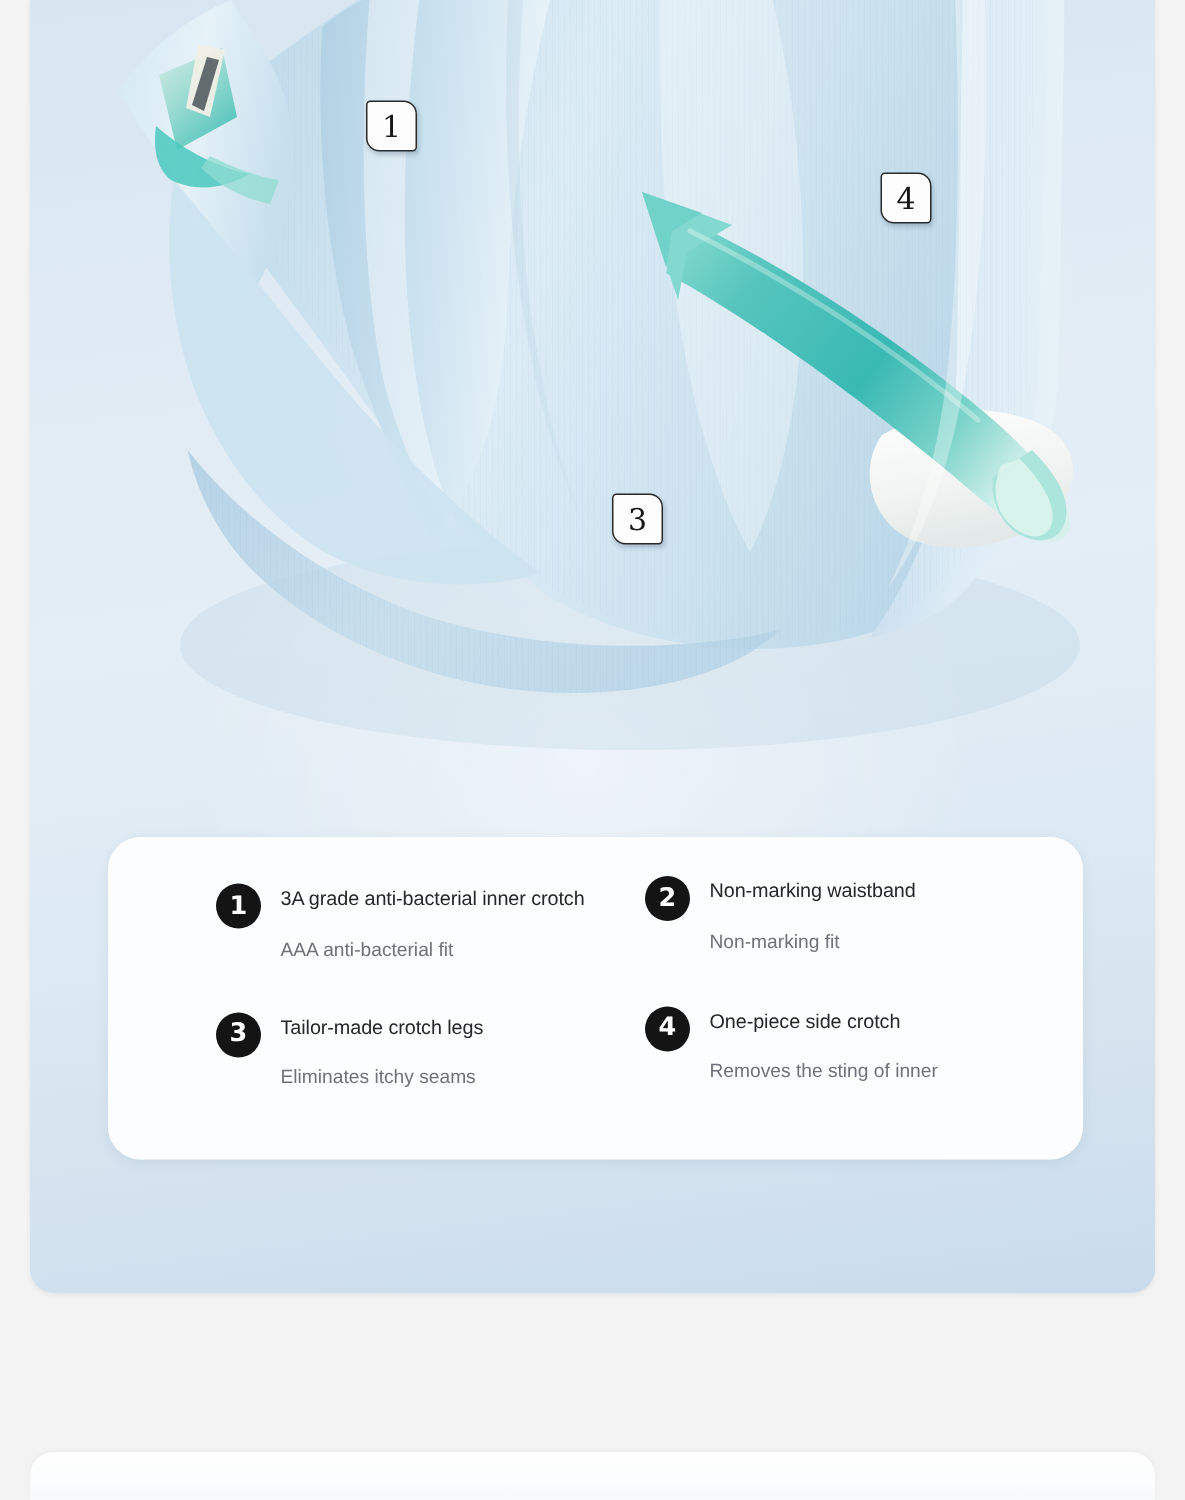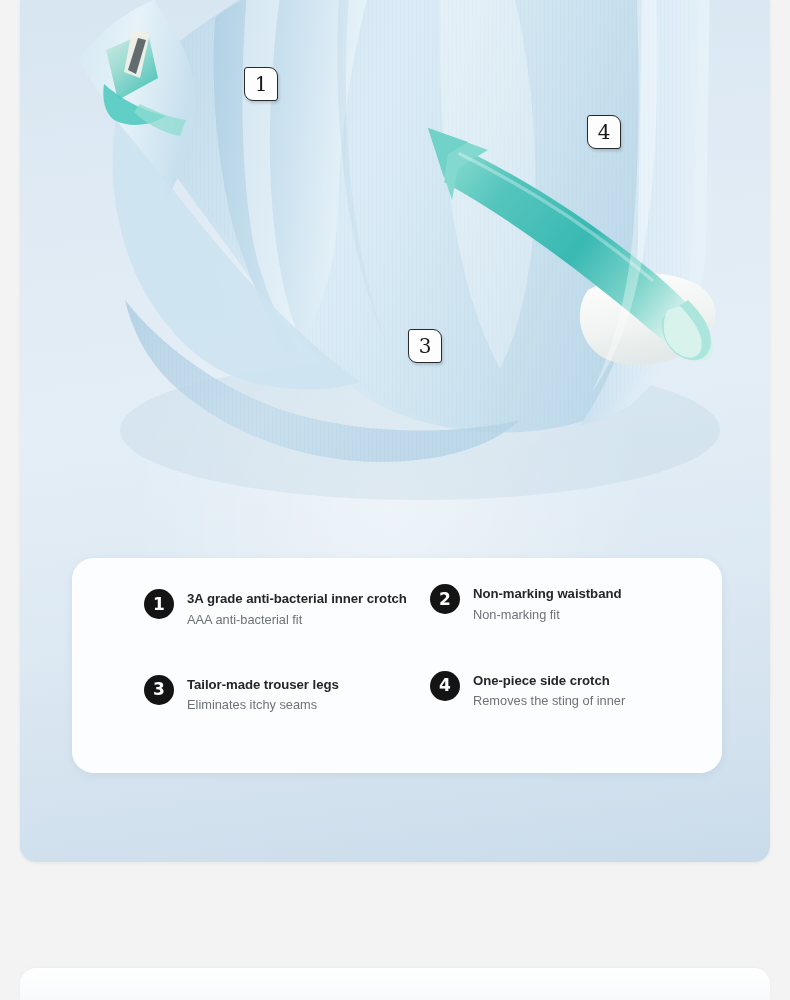--- a/index.html
+++ b/index.html
@@ -118,30 +118,30 @@
     font-weight: bold;
     font-size: 17px;
     line-height: 1;
     margin-top: 1px;
   }
 
   .feat-text { padding-top: 1px; min-width: 0; }
 
   .feat-title {
     font-size: 13.2px;
-    font-weight: bold;
+    font-weight: normal;
     color: #262626;
     line-height: 1.48;
     letter-spacing: -0.05px;
   }
   .feat-sub {
     font-size: 12.8px;
     color: #6d7278;
     line-height: 1.52;
-    margin-top: 1px;
+    margin-top: 14px;
   }
 
   
   .feature-item.col-right { margin-top: -5px; }
   .feature-item.row-2 { margin-top: 6px; }
   .feature-item.col-right.row-2 { margin-top: 2px; }
 
   
   .bottom-card {
     position: absolute;
@@ -361,21 +361,21 @@
           <div class="feat-title">Non-marking waistband</div>
           <div class="feat-sub">Non-marking fit</div>
         </div>
       </div>
 
       <div class="feature-item col-left row-2">
         <div class="feat-badge">
           <span>3</span>
         </div>
         <div class="feat-text">
-          <div class="feat-title">Tailor-made trouser legs</div>
+          <div class="feat-title">Tailor-made crotch legs</div>
           <div class="feat-sub">Eliminates itchy seams</div>
         </div>
       </div>
 
       <div class="feature-item col-right row-2">
         <div class="feat-badge">
           <span>4</span>
         </div>
         <div class="feat-text">
           <div class="feat-title">One-piece side crotch</div>

